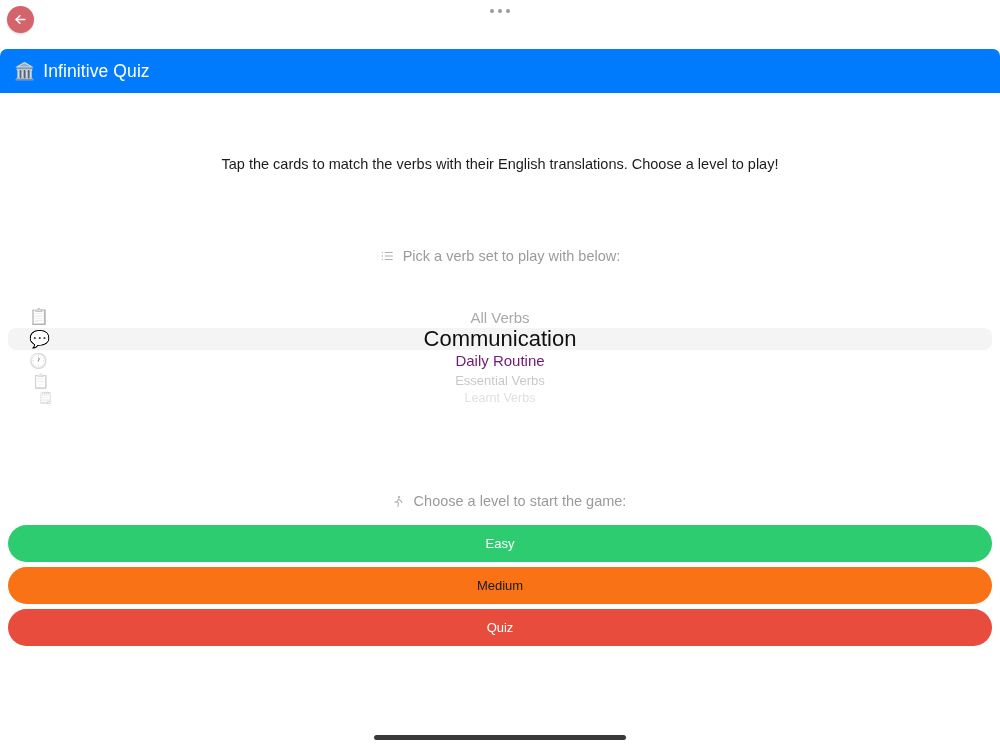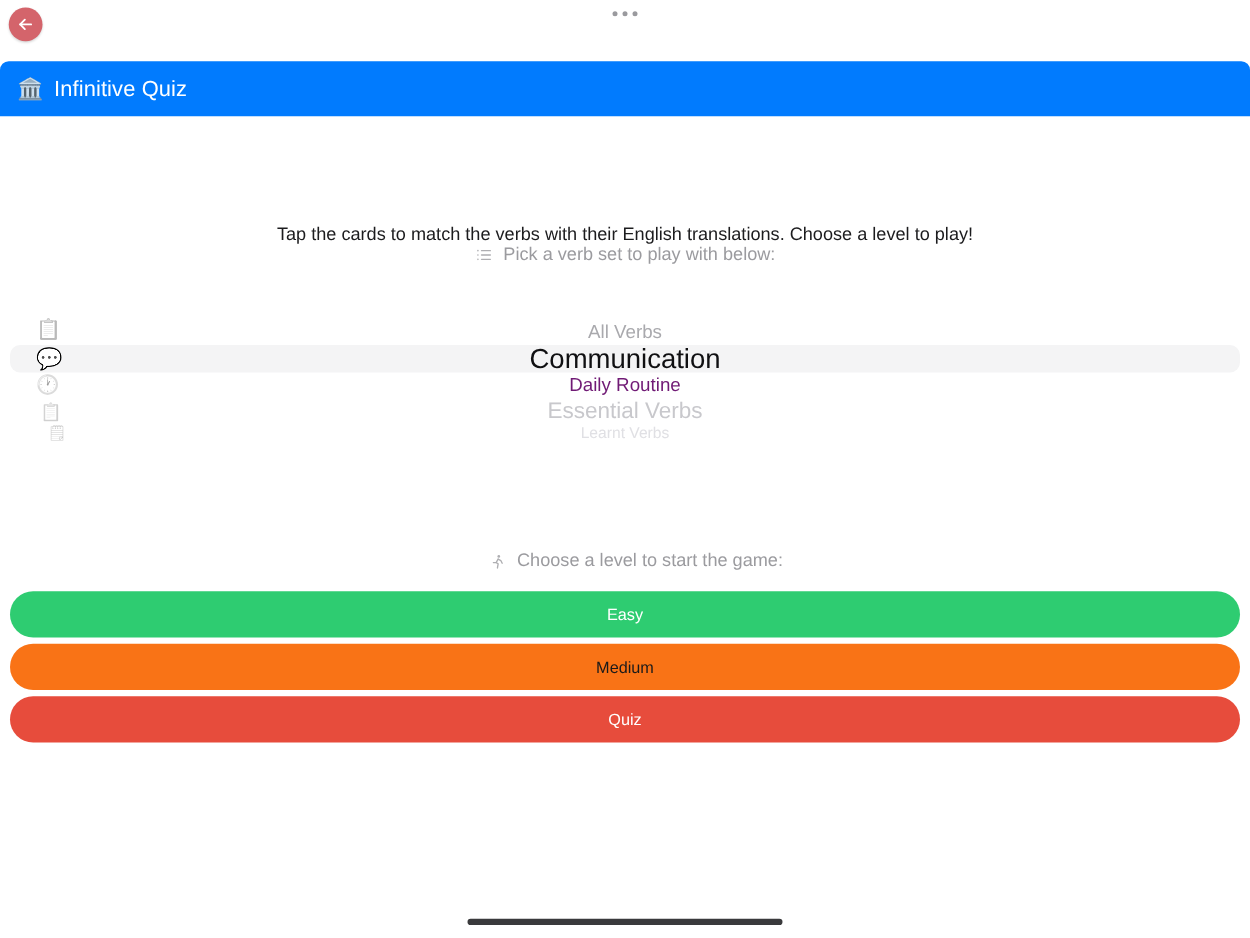--- a/index.html
+++ b/index.html
@@ -77,38 +77,39 @@
   .app-header .title-text {
     color: #ffffff;
     font-size: 17.5px;
     letter-spacing: 0.1px;
   }
 
   
   .content {
     position: absolute;
     left: 0;
-    top: 101px;
+    top: 77px;
     width: 1000px;
   }
 
   .intro-text {
     text-align: center;
     font-size: 14.5px;
     color: #1c1c1e;
     margin-top: 79px;
   }
 
   .section-label {
     display: flex;
     align-items: center;
     justify-content: center;
     gap: 9px;
     color: #9b9b9f;
     font-size: 14.5px;
+    margin-top: 76px;
   }
   .section-label .label-icon {
     font-size: 14px;
     line-height: 1;
     display: inline-flex;
     opacity: 0.85;
   }
 
   
   .picker {
@@ -150,21 +151,21 @@
 
   .picker-row.r1 { height: 22px; }
   .picker-row.r1 .row-text { font-size: 22px; color: #101012; }
   .picker-row.r1 .row-emoji { font-size: 17px; filter: grayscale(1) contrast(1.6); }
 
   .picker-row.r2 { height: 21px; }
   .picker-row.r2 .row-text { font-size: 15px; color: #701a75; text-align: right; }
   .picker-row.r2 .row-emoji { font-size: 15px; opacity: 0.5; filter: grayscale(1); }
 
   .picker-row.r3 { height: 19px; }
-  .picker-row.r3 .row-text { font-size: 18px; color: #c8c8cc; }
+  .picker-row.r3 .row-text { font-size: 13px; color: #c8c8cc; }
   .picker-row.r3 .row-emoji { font-size: 14px; opacity: 0.35; filter: grayscale(1); left: 32px; }
 
   .picker-row.r4 { height: 16px; overflow: hidden; }
   .picker-row.r4 .row-text { font-size: 12.5px; color: #e0e0e4; text-align: center; }
   .picker-row.r4 .row-emoji { font-size: 12px; opacity: 0.22; filter: grayscale(1); left: 38px; }
 
   
   .level-label {
     margin-top: 82px;
     padding-left: 18px;

